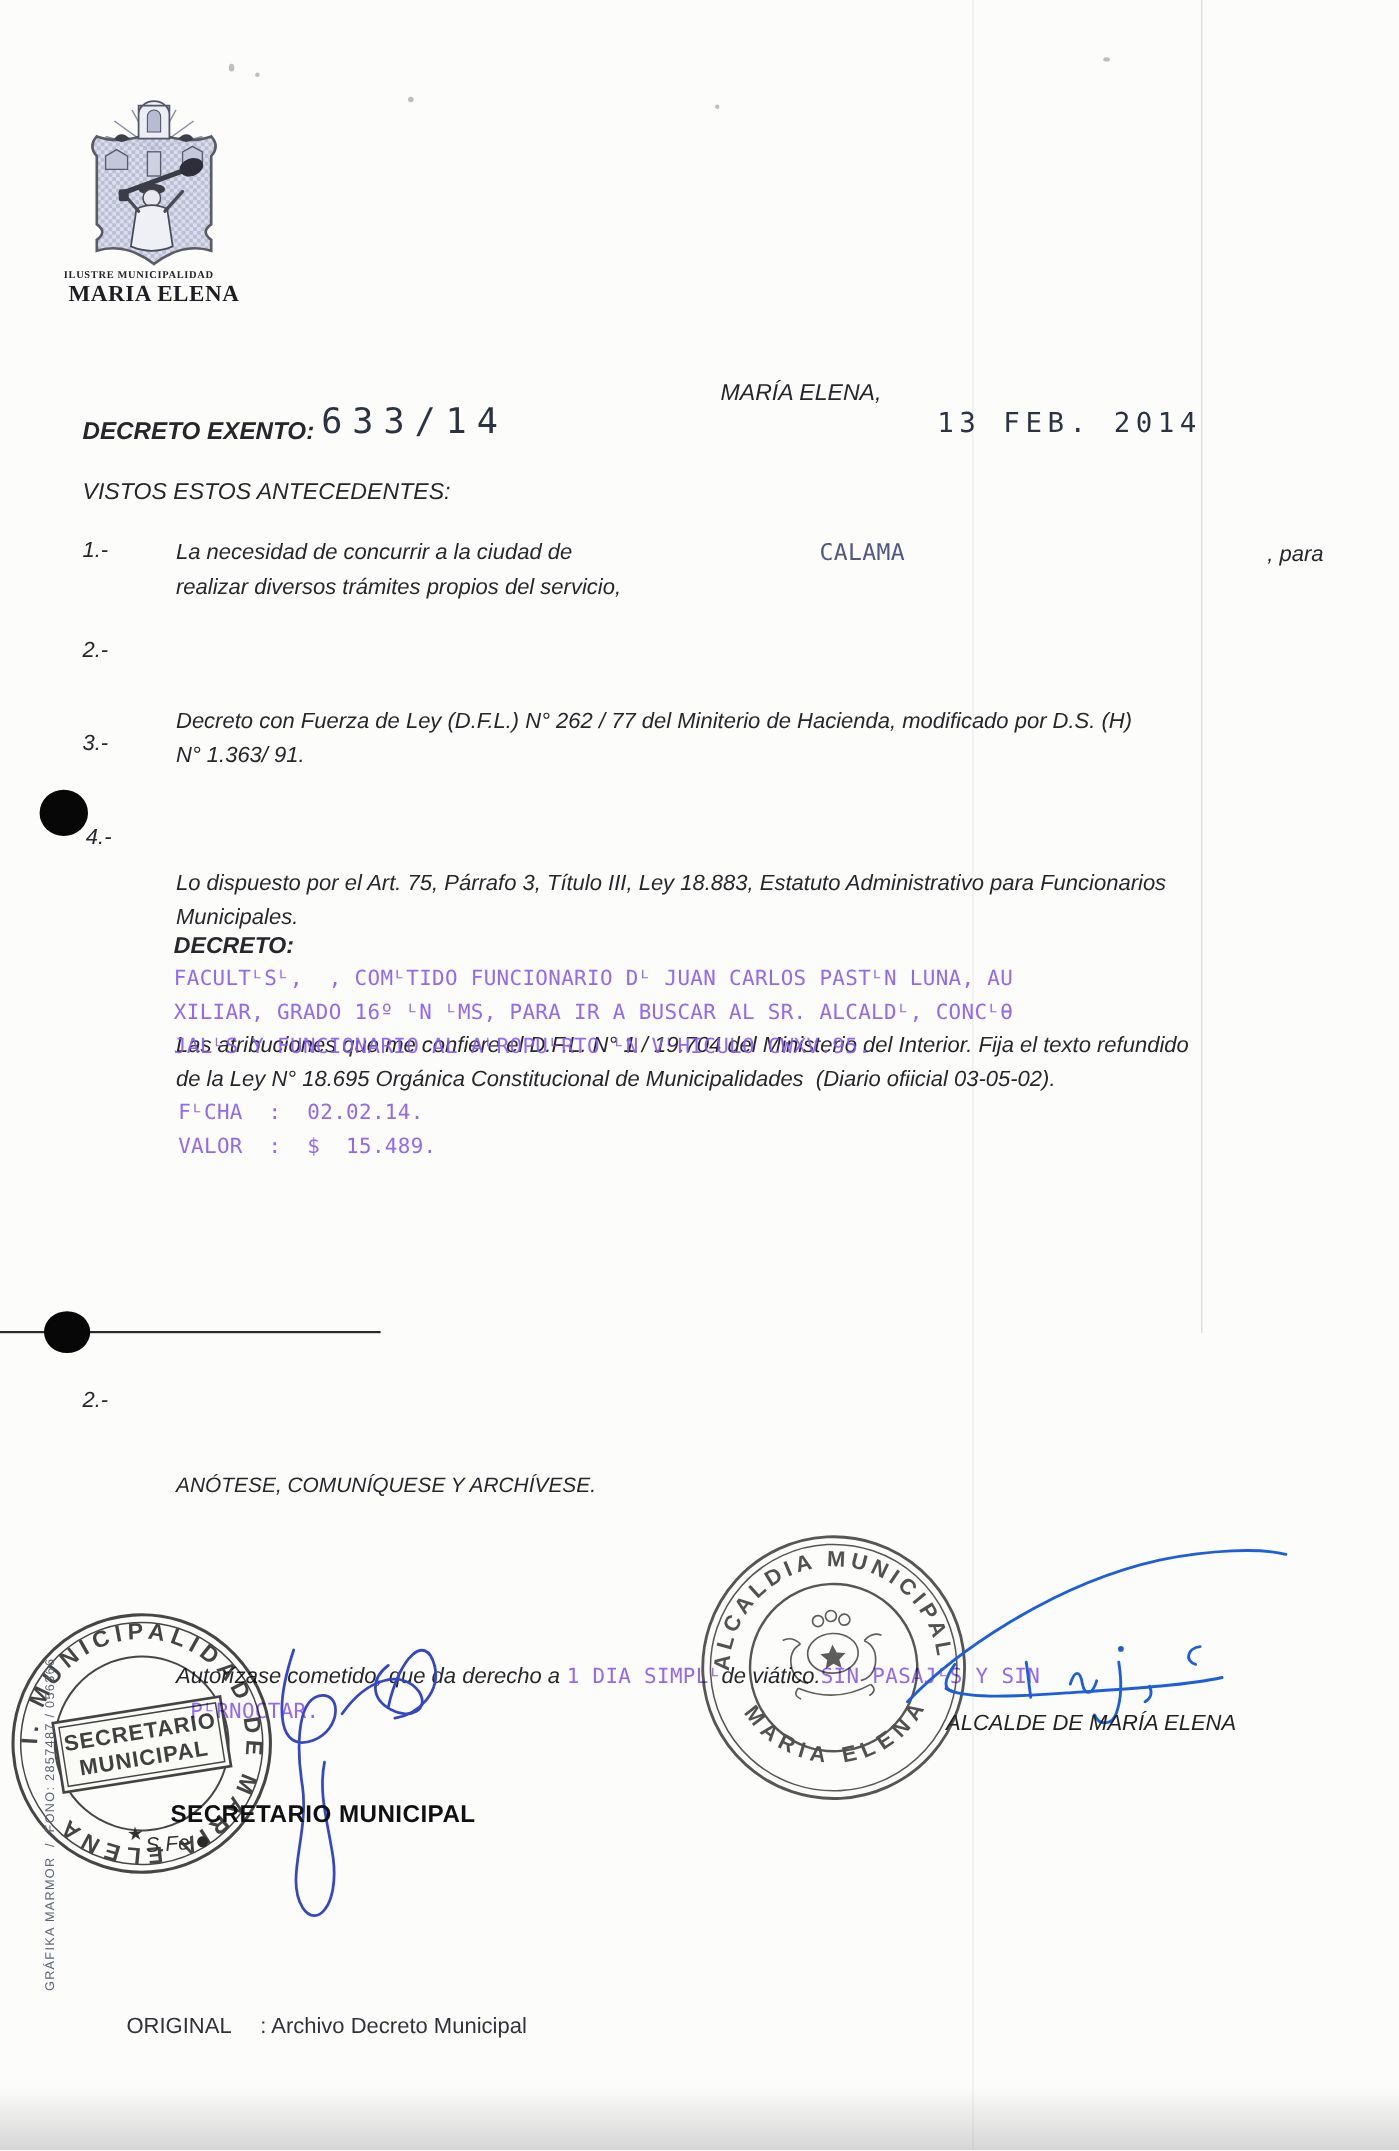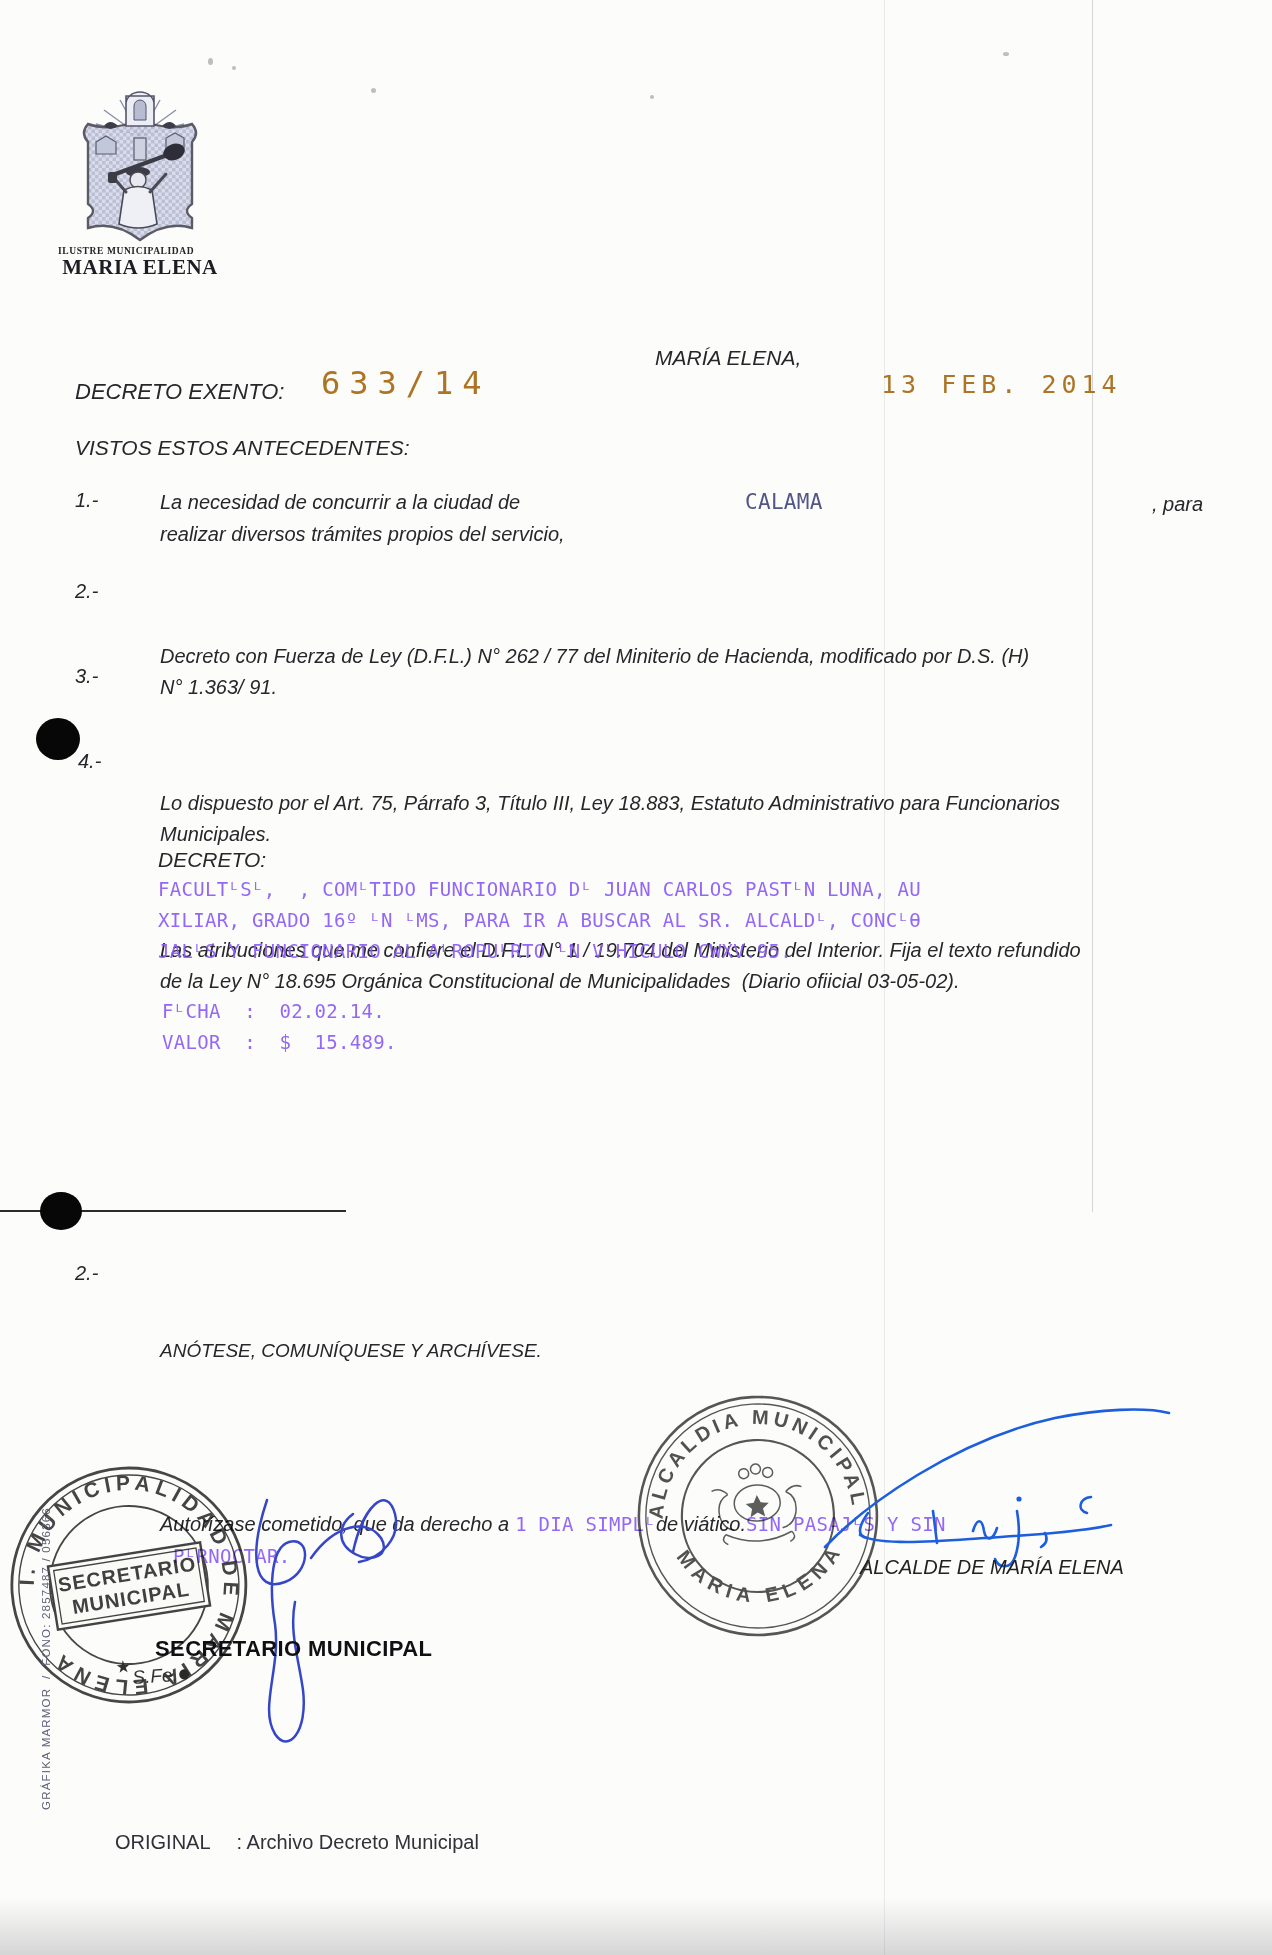--- a/index.html
+++ b/index.html
@@ -3,25 +3,25 @@
 <meta charset="utf-8">
 <style>
   html,body{margin:0;padding:0;background:#ffffff;}
   .page{
     position:relative;width:1272px;height:1955px;margin:0 auto;
     background:#fcfcfa;overflow:hidden;
     font-family:"Liberation Sans",sans-serif;color:#26262b;
   }
   .abs{position:absolute;}
   .doc{font-style:italic;font-size:20px;color:#26262b;white-space:pre;}
-  .docbold{font-weight:400;text-align:right;}
+  .docbold{font-weight:700;text-align:right;}
   .typed{font-family:"DejaVu Sans Mono","Liberation Mono",monospace;
          color:#8b5cf6;font-size:19px;letter-spacing:.3px;white-space:pre;opacity:.92;}
   .typed-sm{font-size:21px;}
-  .stamp-purple{font-family:"DejaVu Sans Mono",monospace;color:#a16207;opacity:.88;margin-left:29px;}
+  .stamp-purple{font-family:"DejaVu Sans Mono",monospace;color:#0f172a;opacity:.88;}
   .decnum{font-size:32px;letter-spacing:9px;}
   .datestamp{font-size:25px;letter-spacing:5px;}
   .itemnum{font-style:italic;font-size:20px;}
   .itembody{position:relative;line-height:31px;}
   .letterhead-small{font-family:"Liberation Serif",serif;font-weight:700;font-size:9.5px;letter-spacing:.6px;color:#23232a;text-align:left;}
   .letterhead-big{font-family:"Liberation Serif",serif;font-weight:700;font-size:21px;letter-spacing:.5px;color:#1d1d24;text-align:center;}
   .caption-bold{font-weight:700;font-size:22px;color:#101014;letter-spacing:.4px;}
   .caption-it{font-style:italic;font-size:20px;color:#222;}
   .footerline{font-size:20px;color:#30313a;}
   .punch{background:#070707;border-radius:50%;}

